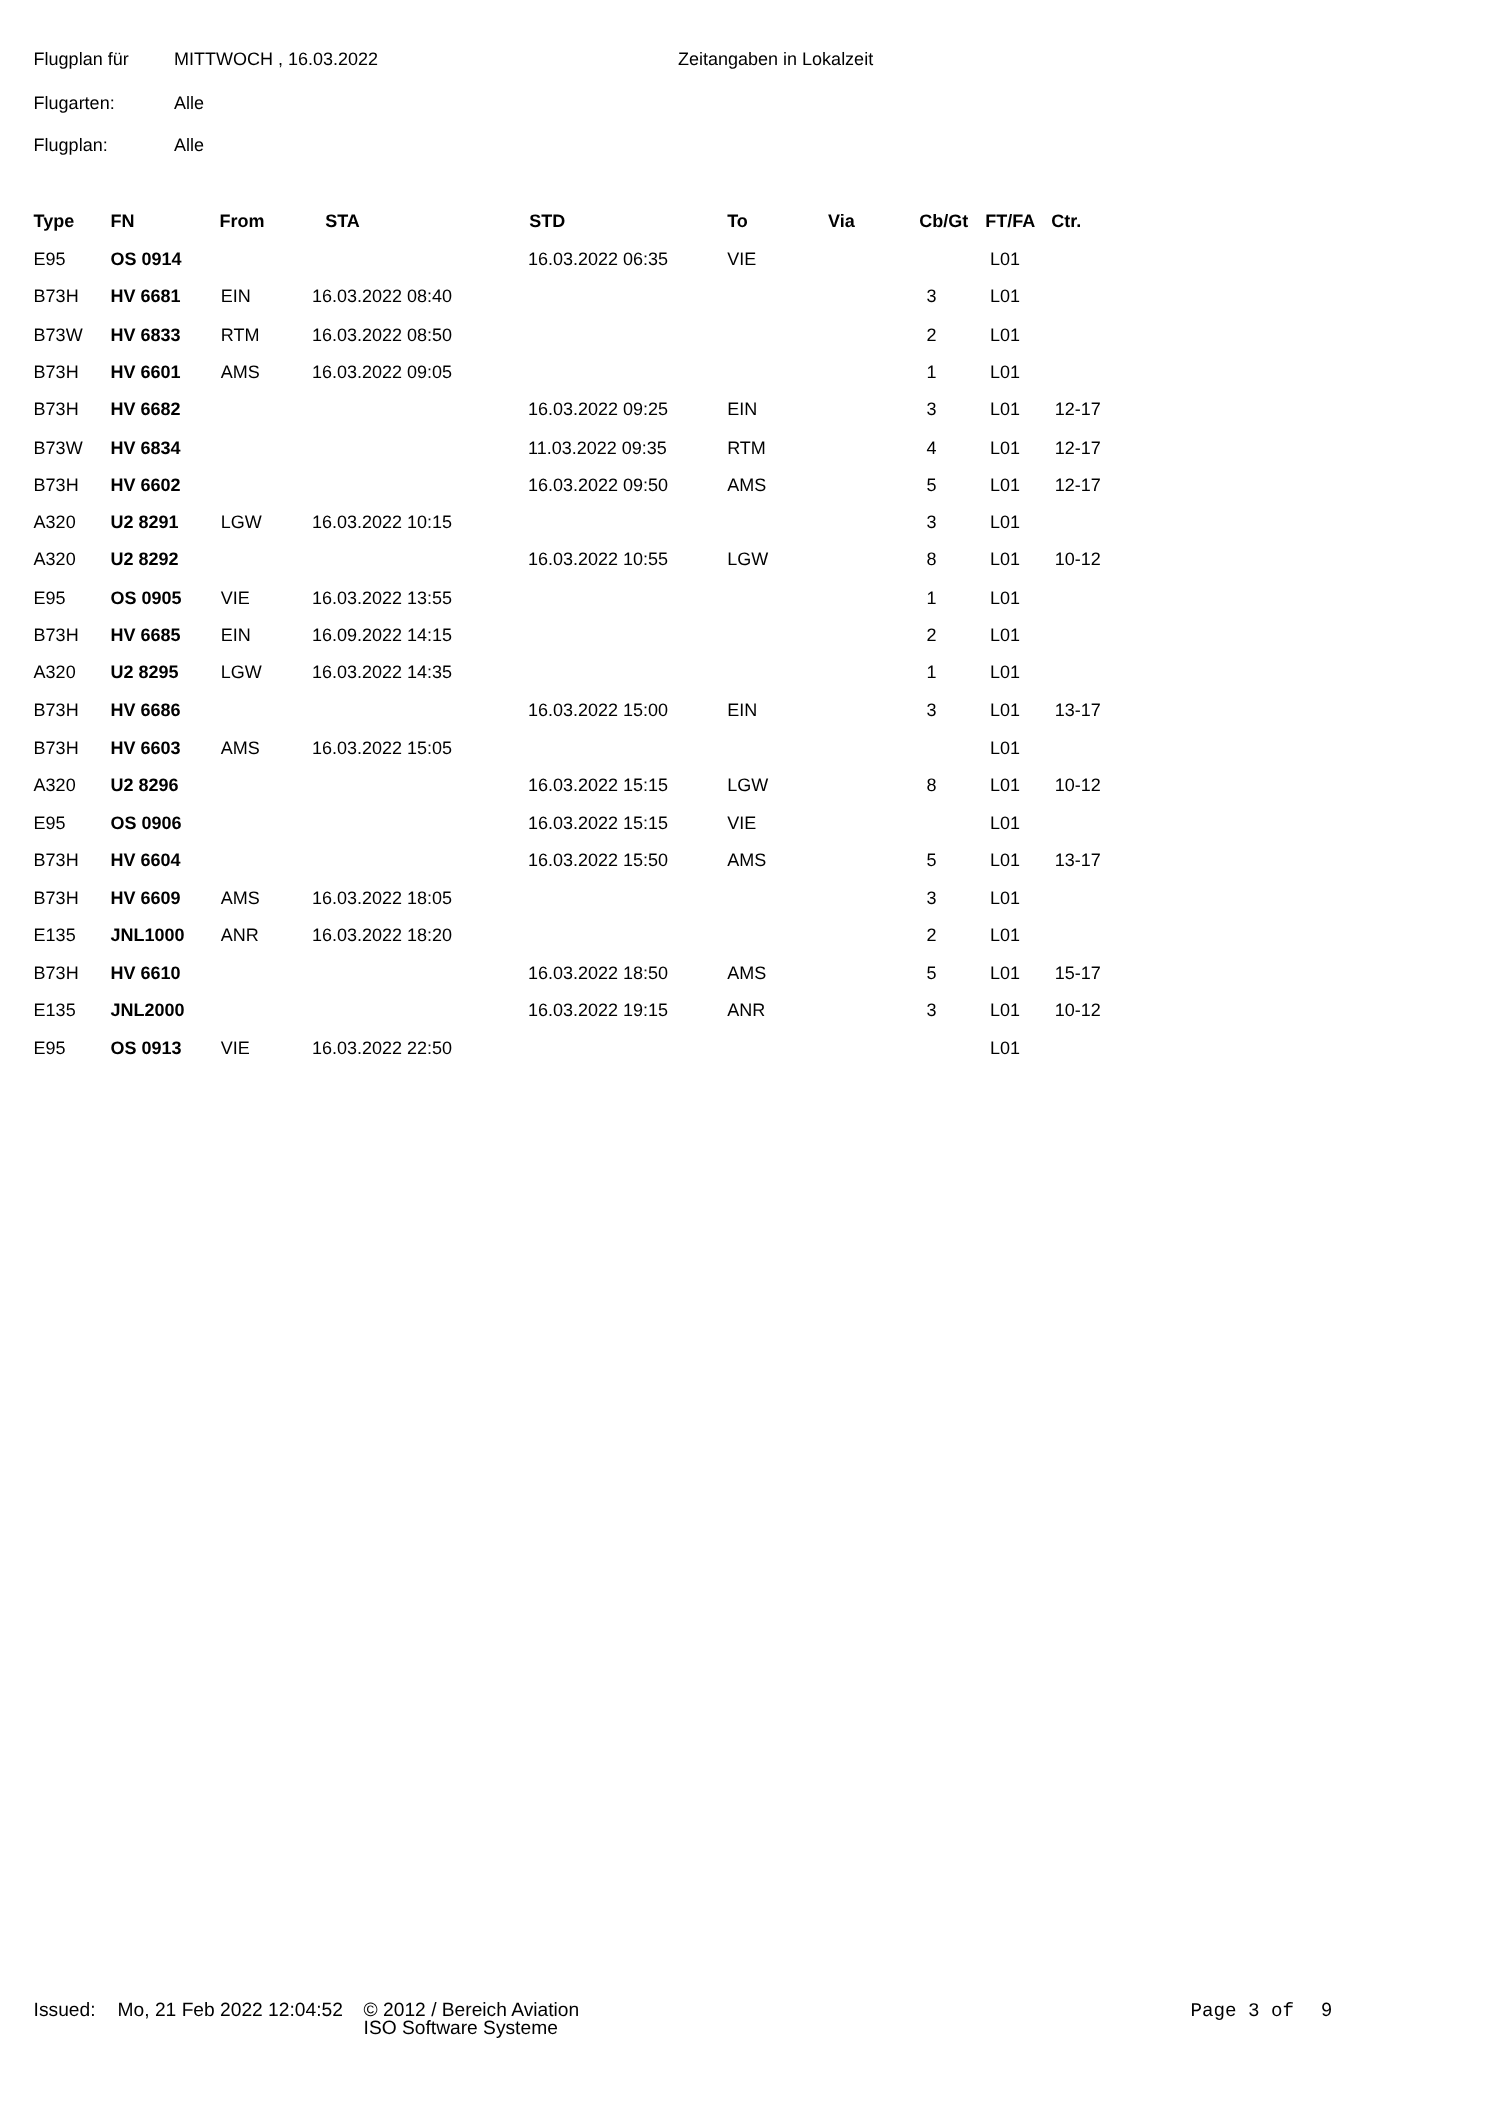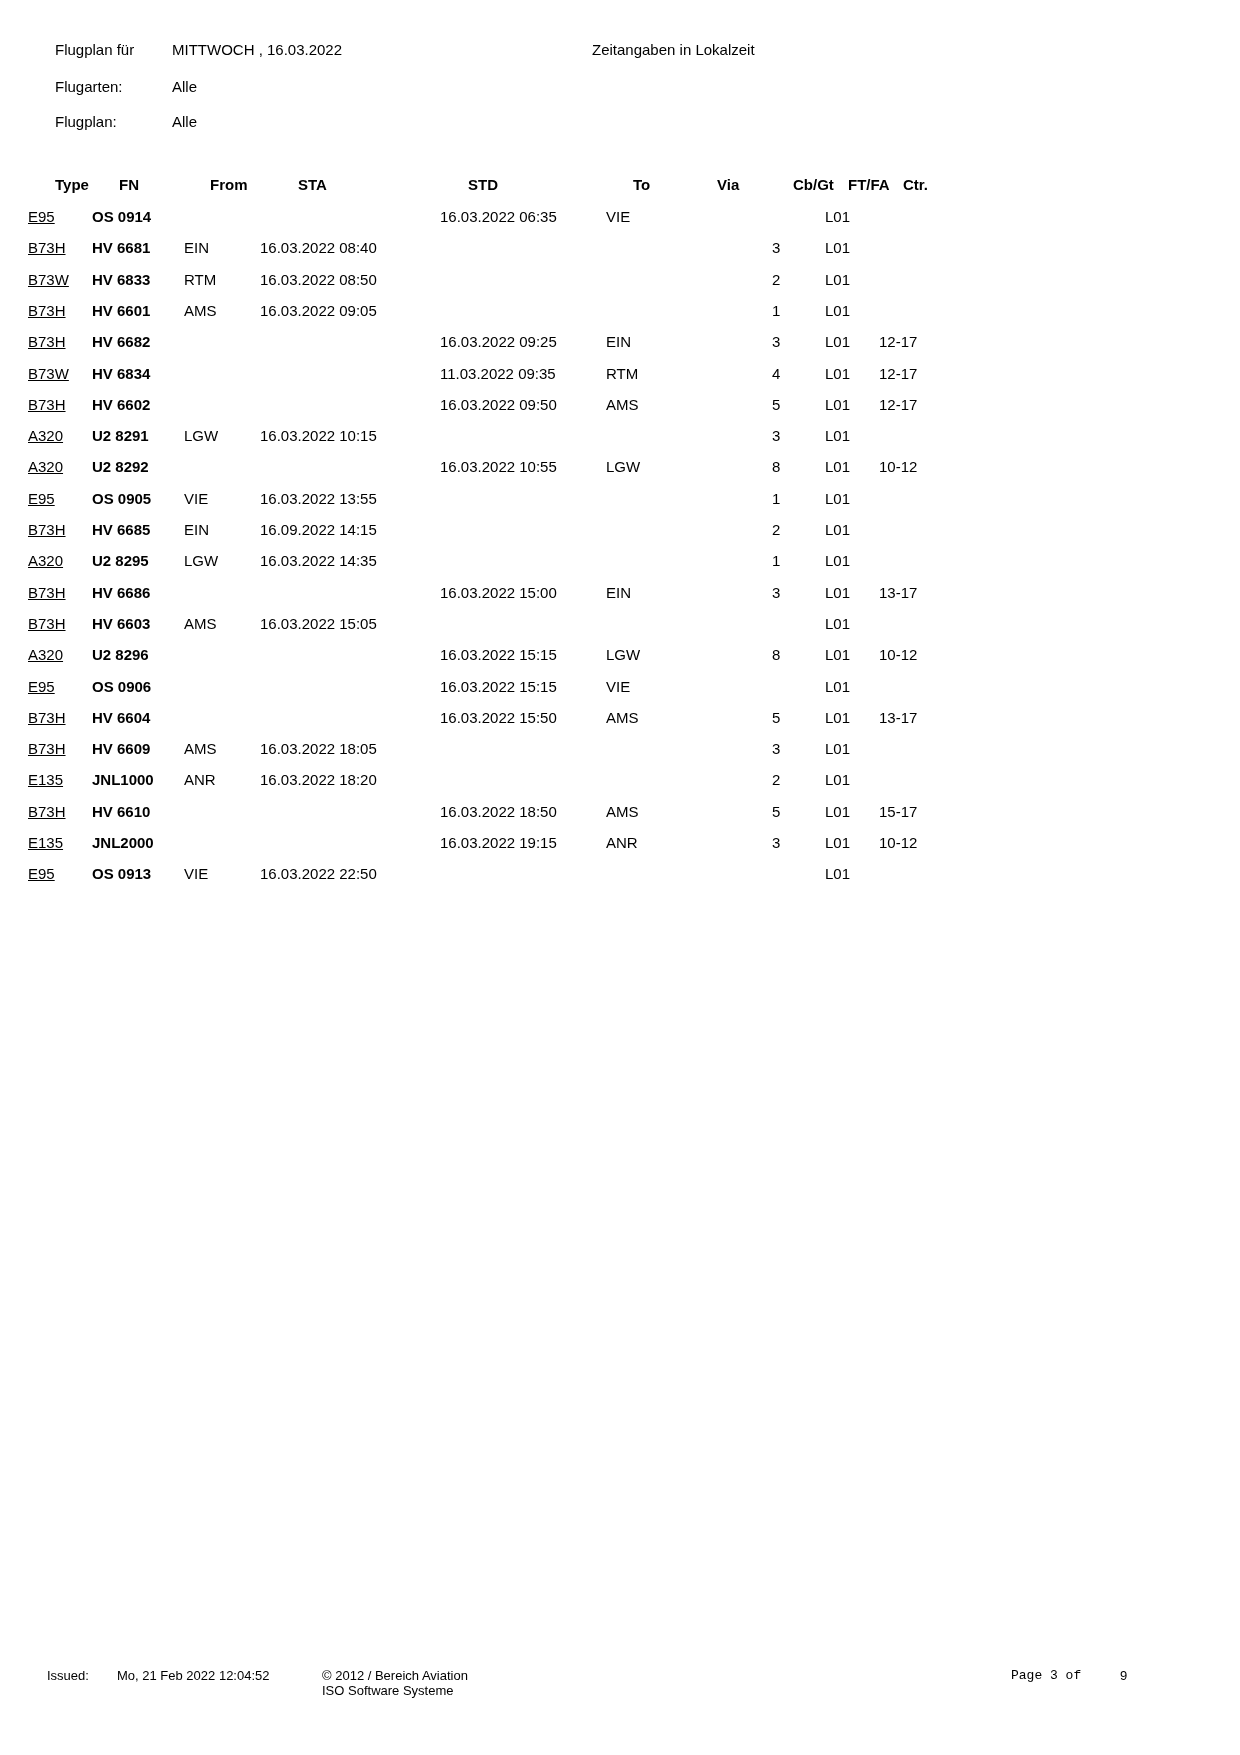--- a/index.html
+++ b/index.html
@@ -14,21 +14,20 @@
     height: 1755px;
     background: #ffffff;
     overflow: hidden;
   }
   .t {
     position: absolute;
     font-size: 15px;
     line-height: 16px;
     white-space: pre;
     color: #000;
-    margin-left: 27px;
   }
 
   
   .l1 { top: 42px; }
   .l2 { top: 79px; }
   .l3 { top: 114px; }
   .lx  { left: 28px; }
   .vx  { left: 145px; }
   .tzx { left: 565px; }
 
@@ -41,21 +40,21 @@
   .h-from { left: 183px; }
   .h-sta  { left: 271px; }
   .h-std  { left: 441px; }
   .h-to   { left: 606px; }
   .h-via  { left: 690px; }
   .h-cbgt { left: 766px; }
   .h-ftfa { left: 821px; }
   .h-ctr  { left: 876px; }
 
   
-  .v-type { left: 28px; text-decoration: underline; }
+  .v-type { left: 28px; }
   .v-fn   { left: 92px; font-weight: bold; }
   .v-from { left: 184px; }
   .v-sta  { left: 260px; }
   .v-std  { left: 440px; }
   .v-to   { left: 606px; }
   .v-via  { left: 690px; }
   .v-cbgt { left: 772px; }
   .v-ftfa { left: 825px; }
   .v-ctr  { left: 879px; }
 
@@ -69,24 +68,23 @@
     position: absolute;
     top: 0;
     font-size: 15px;
     line-height: 16px;
     white-space: pre;
   }
 
   
   .f {
     position: absolute;
-    font-size: 13px;
+    font-size: 16px;
     line-height: 14px;
     white-space: pre;
-    margin-left: 19px;
   }
   .f1 { top: 1669px; }
   .f2 { top: 1684px; }
   .fx-issued { left: 28px; }
   .fx-issuedval { left: 98px; }
   .fx-copy { left: 303px; }
   .fx-page { left: 992px; font-family: Liberation Mono, monospace; }
   .fx-pagetotal { left: 1101px; }
 </style>
 </head>

